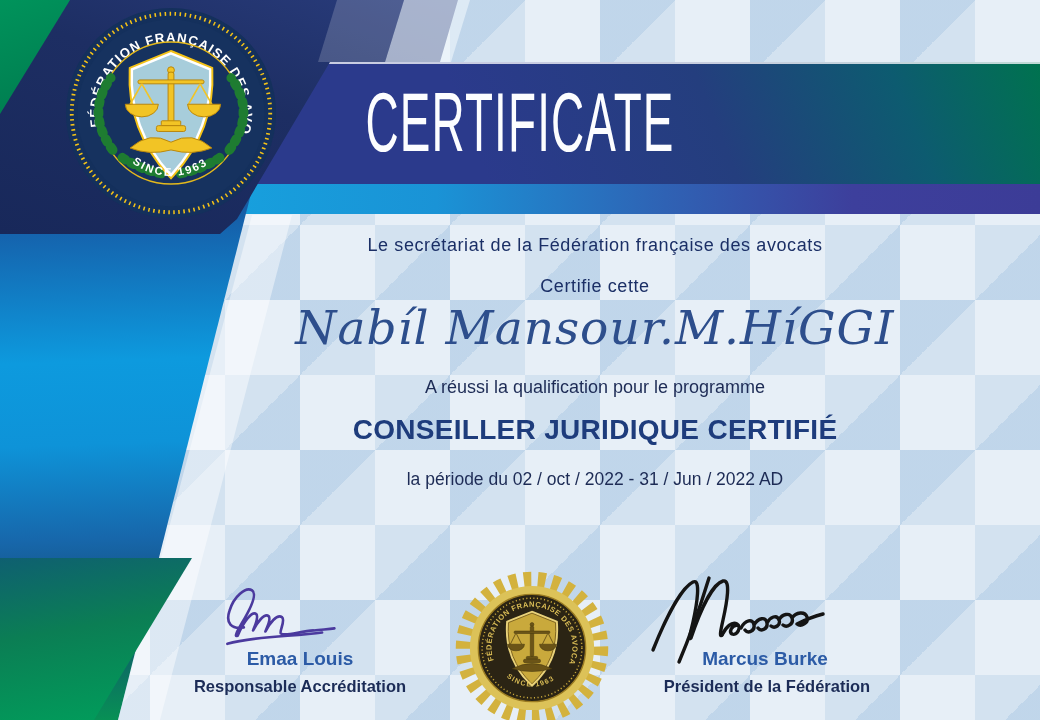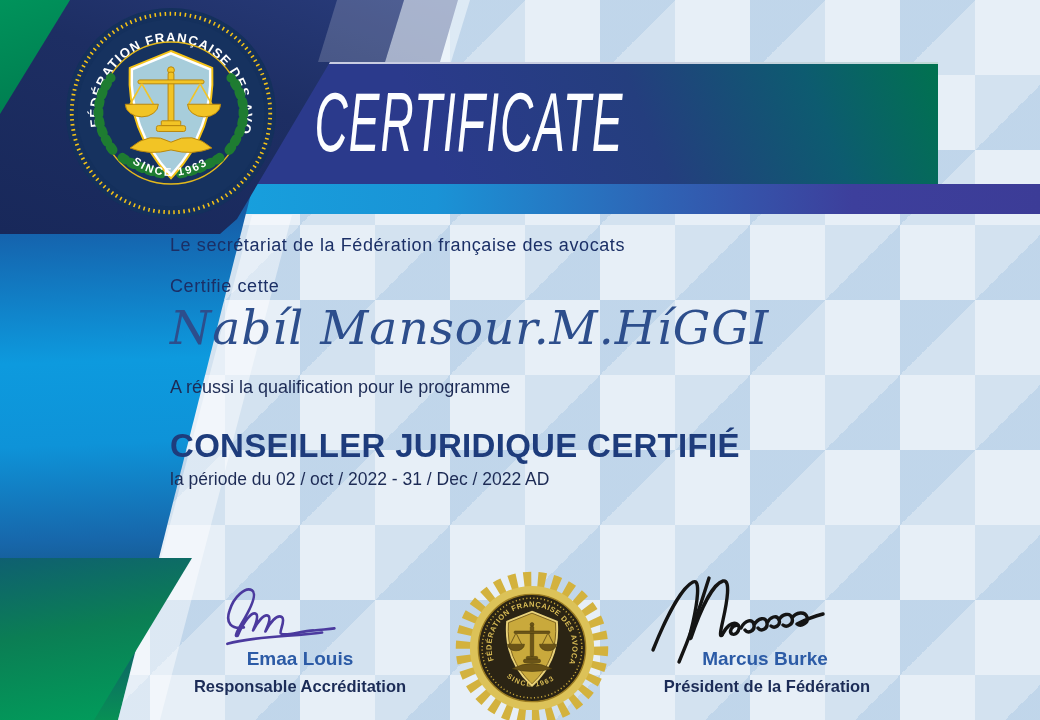--- a/index.html
+++ b/index.html
@@ -8,23 +8,23 @@
     background-color:#d3e2f0;
     background-image:
       linear-gradient(45deg, rgba(255,255,255,.45) 25%, transparent 25%, transparent 75%, rgba(255,255,255,.45) 75%),
       linear-gradient(45deg, rgba(255,255,255,.45) 25%, transparent 25%, transparent 75%, rgba(255,255,255,.45) 75%),
       linear-gradient(135deg, rgba(150,185,220,.30) 25%, transparent 25%, transparent 75%, rgba(150,185,220,.30) 75%);
     background-size:150px 150px;
     background-position:0 0,75px 75px,0 0;}
   .abs{position:absolute;}
 
   
-  .banner{left:0;top:62px;width:938px;height:122px;
+  .banner{left:0;top:62px;width:1040px;height:122px;
     background:linear-gradient(248deg,#00724f 0%,#0d5b70 14%,#243e7e 32%,#2b3a8c 55%,#2b3a8c 100%);
-    border-top:2px solid rgba(255,255,255,.75);font-style:italic;}
+    border-top:2px solid rgba(255,255,255,.75);}
   .banner-title{position:absolute;left:0;top:50%;width:100%;text-align:center;
     transform:translateY(-53%);color:#fcfdff;font-size:82px;font-weight:400;
     letter-spacing:2px;white-space:nowrap;}
   .banner-title span{display:inline-block;transform:scale(.56,1.02);transform-origin:center;}
   .stripe{left:0;top:184px;width:1040px;height:30px;
     background:linear-gradient(90deg,#2f6fb0 0%,#17a0dd 22%,#1a93d6 42%,#2f62b4 64%,#3d3f9c 82%,#3c3c97 100%);}
 
   
   .deco-blue-band{left:0;top:140px;width:320px;height:580px;
     clip-path:polygon(0 10px,262px 10px,118px 580px,0 580px);
@@ -46,27 +46,27 @@
     background:rgba(255,255,255,.18);}
   .deco-para-2{left:381px;top:0;width:95px;height:62px;
     clip-path:polygon(23px 0,89px 0,70px 62px,4px 62px);
     background:rgba(236,244,251,.65);}
 
   
   .logo-svg{left:64px;top:6px;}
   .gold-seal-svg{left:452px;top:568px;}
 
   
-  .txtline{left:170px;width:850px;color:#1e2f5f;}
+  .txtline{left:170px;width:850px;text-align:center;color:#1e2f5f;}
   .line-issuer{top:235px;font-size:18px;letter-spacing:.6px;color:#1b2f66;}
   .line-certify{top:276px;font-size:18px;letter-spacing:.6px;color:#1b2f66;}
   .recipient-name{top:300px;font-family:"DejaVu Serif",serif;font-style:italic;
     font-size:47px;color:#2d4e8c;letter-spacing:1px;}
   .line-achievement{top:377px;font-size:18px;color:#1d2b55;}
-  .program-name{top:427px;font-size:33px;font-weight:bold;color:#1e3c7c;letter-spacing:.3px;}
+  .program-name{top:414px;font-size:28px;font-weight:bold;color:#1e3c7c;letter-spacing:.3px;}
   .line-period{top:469px;font-size:17.5px;color:#1d2b55;}
   .line-recommendation{top:507px;font-size:17.5px;color:#1d2b55;}
 
   
   .sig-left-svg{left:210px;top:578px;}
   .sig-right-svg{left:645px;top:568px;}
   .sig-name{width:220px;text-align:center;font-size:19px;font-weight:bold;color:#2c5ba6;}
   .sig-title{width:260px;text-align:center;font-size:16.5px;font-weight:bold;color:#1c2c57;}
   .name-left{left:190px;top:648px;}
   .title-left{left:170px;top:677px;}
@@ -132,21 +132,21 @@
     <text font-family="Liberation Sans, sans-serif" font-size="11.5" font-weight="bold" fill="#ffffff" letter-spacing="2">
       <textPath href="#arcBottom" startOffset="8">SINCE 1963</textPath>
     </text>
   </svg>
 
   <div class="abs txtline line-issuer">Le secrétariat de la Fédération française des avocats</div>
   <div class="abs txtline line-certify">Certifie cette</div>
   <div class="abs txtline recipient-name">Nabíl Mansour.M.HíGGI</div>
   <div class="abs txtline line-achievement">A réussi la qualification pour  le programme</div>
   <div class="abs txtline program-name">CONSEILLER JURIDIQUE CERTIFIÉ</div>
-  <div class="abs txtline line-period">la période du 02 / oct / 2022  -  31 / Dec  / 2022 AD</div>
+  <div class="abs txtline line-period">la période du 02 / oct / 2022  -  31 / Jun  / 2022 AD</div>
 
   <svg class="abs sig-left-svg" width="150" height="72" viewBox="0 0 140 70">
     <g fill="none" stroke="#4b3a9e" stroke-width="2.6" stroke-linecap="round" stroke-linejoin="round">
       <path d="M30,48 C18,50 12,44 16,32 C20,18 32,8 38,12 C44,16 34,34 28,44 C24,51 20,58 24,56 C30,42 38,32 42,35 C45,38 40,48 39,51 C43,43 50,34 54,37 C57,40 52,49 51,52 C55,44 62,35 67,38 C71,41 64,52 66,54 C70,57 84,52 98,51 C106,50 112,50 118,49"></path>
       <path d="M14,64 C40,56 80,57 106,53"></path>
     </g>
   </svg>
   <div class="abs sig-title title-left">Responsable Accréditation</div>
   <div class="abs sig-name name-left">Emaa Louis</div>
 

